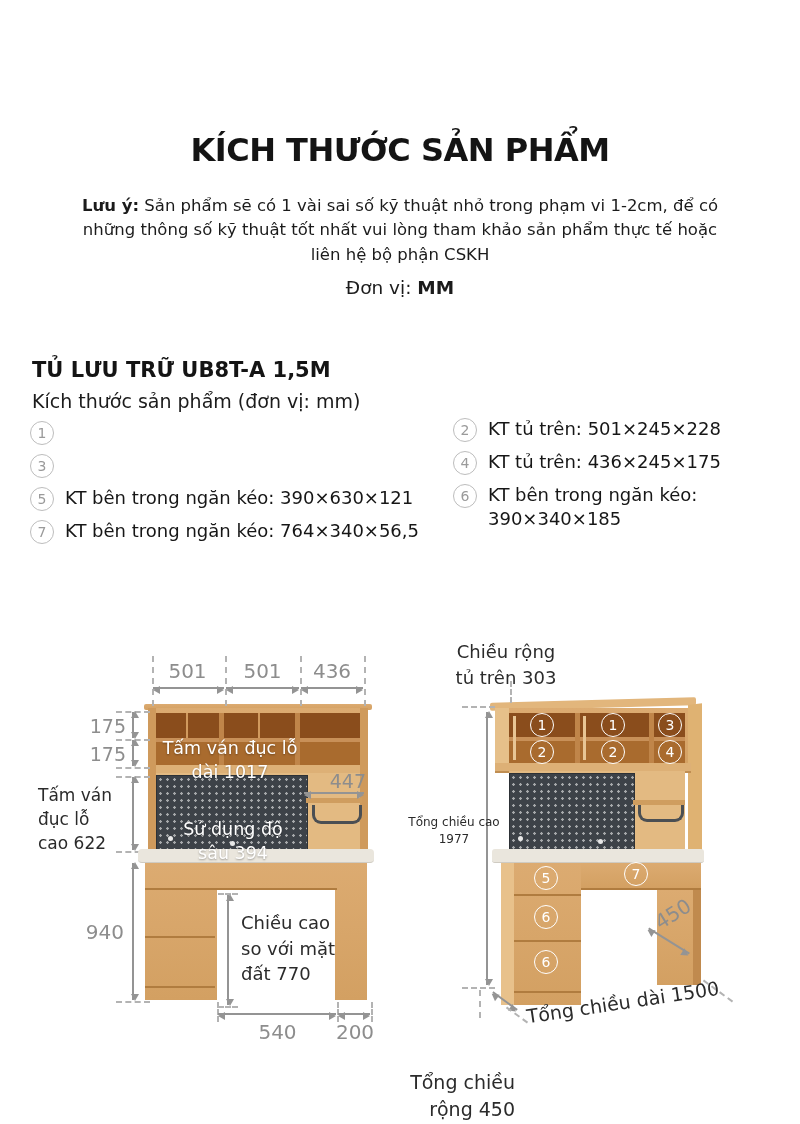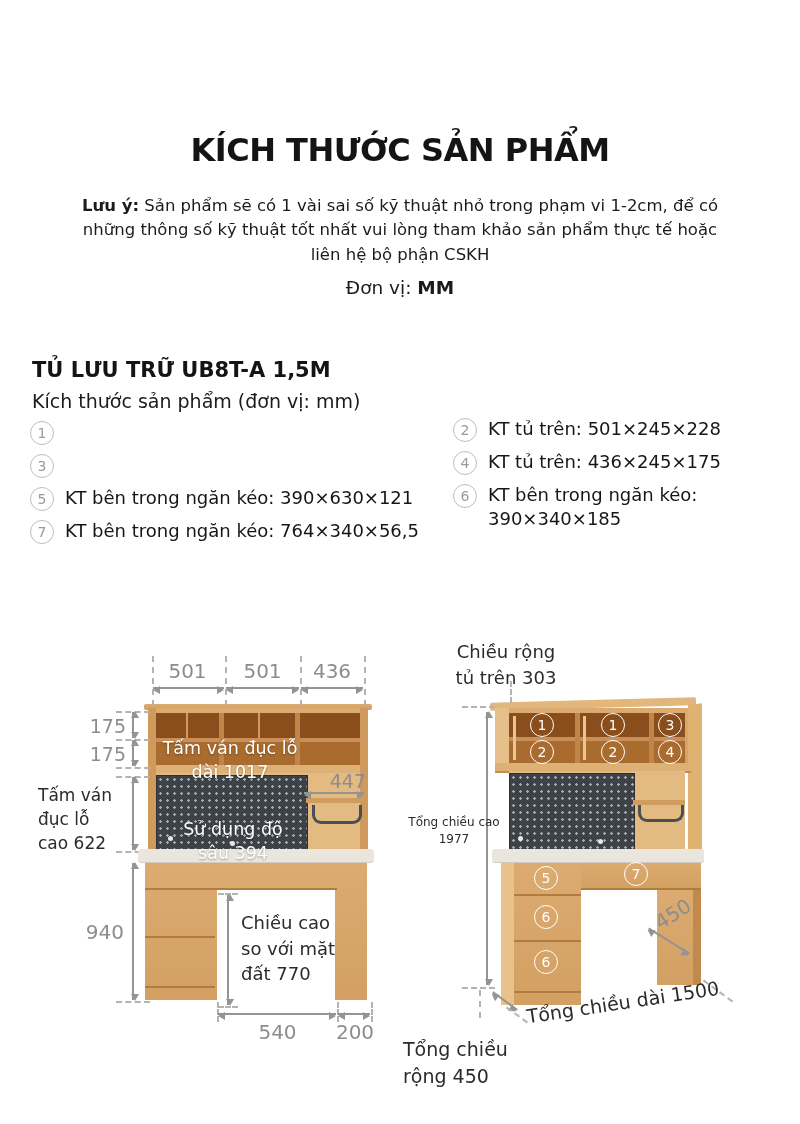--- a/index.html
+++ b/index.html
@@ -217,16 +217,16 @@
     <div class="abs klabel" style="left:380px;top:814px;width:106px;text-align:center;font-size:12px;margin-left:21px;">Tổng chiều cao 1977</div>
 
     <div class="abs gnum" style="left:648px;top:902px;width:50px;z-index:7;transform:rotate(-32deg);">450</div>
     <div class="abs dimh" style="left:645px;top:940px;width:48px;z-index:7;transform:rotate(32deg);"></div>
 
     <div class="abs dimh" style="left:490px;top:1000px;width:30px;transform:rotate(36deg);"></div>
     <div class="abs dashh" style="left:504px;top:1014px;width:26px;transform:rotate(36deg);"></div>
     <div class="abs dashh" style="left:700px;top:990px;width:36px;transform:rotate(36deg);"></div>
 
     <div class="abs klabel" style="left:522px;top:1004px;width:200px;text-align:center;font-size:19px;transform:rotate(-8.5deg);transform-origin:left top;">Tổng chiều dài 1500</div>
-    <div class="abs klabel" style="left:403px;top:1036px;width:112px;text-align:left;font-size:19px;">Tổng chiều rộng 450</div>
+    <div class="abs klabel" style="left:403px;top:1069px;width:112px;text-align:right;font-size:19px;">Tổng chiều rộng 450</div>
   </div>
 
 </div>
 
 </body></html>

